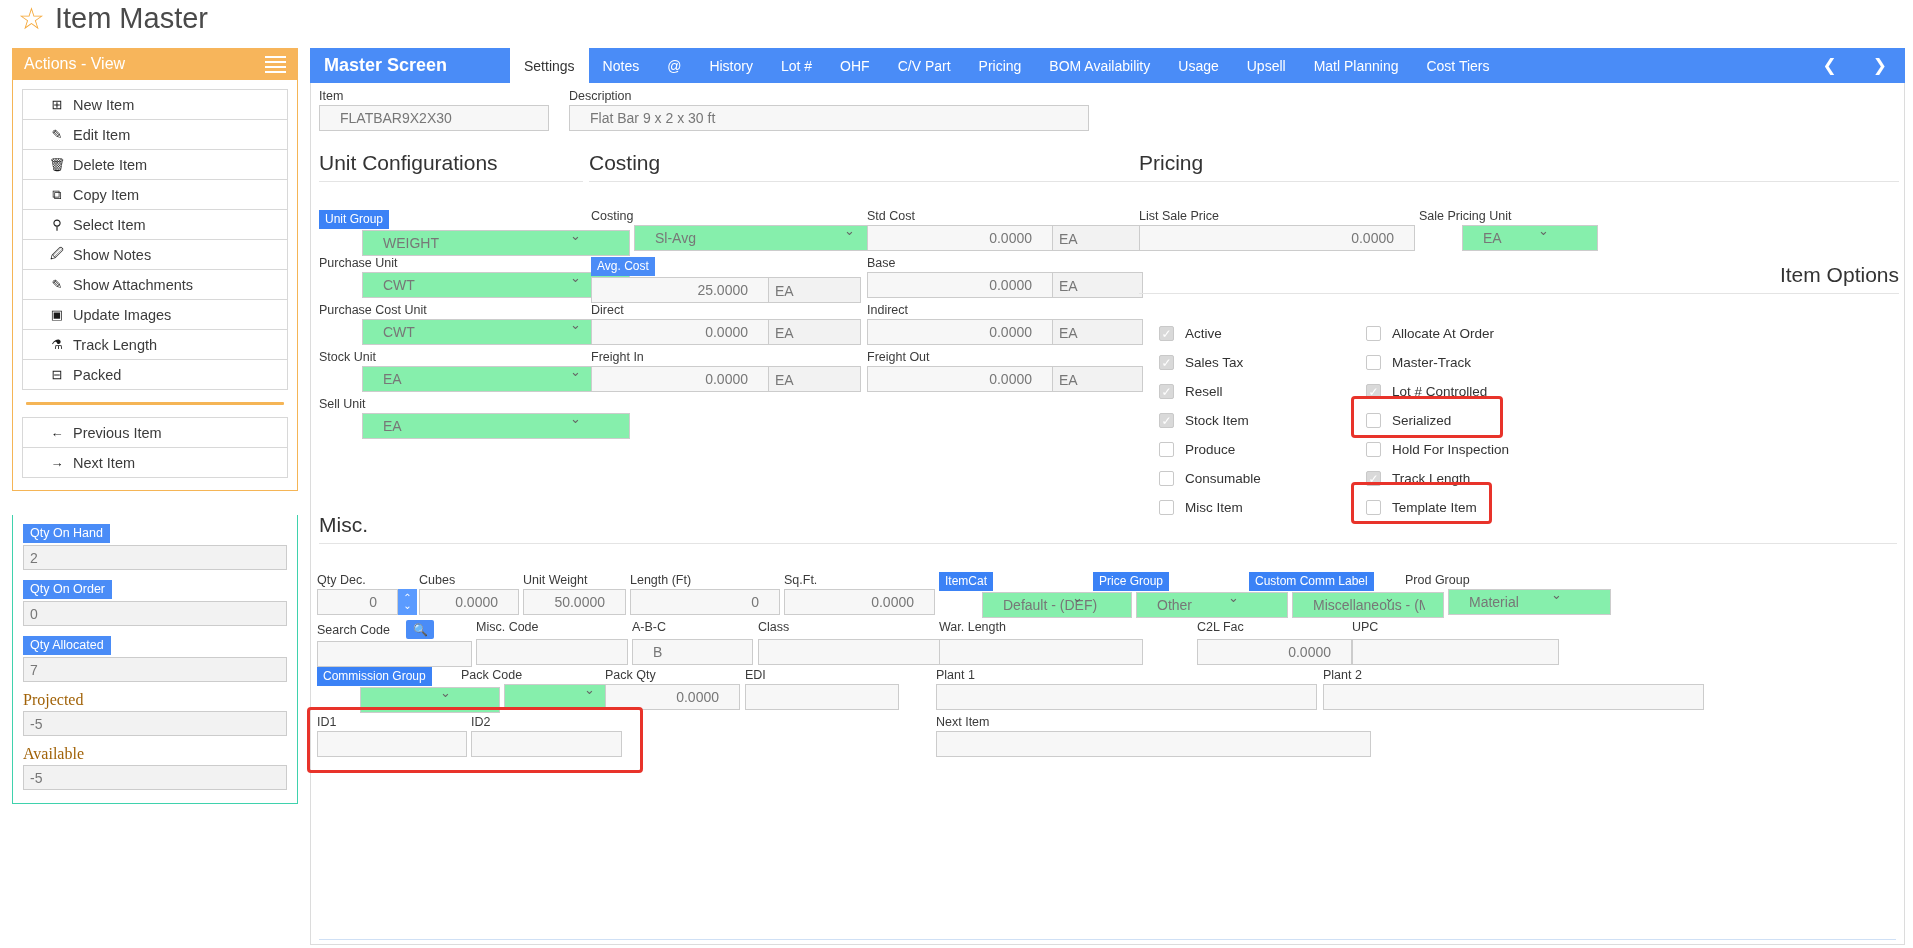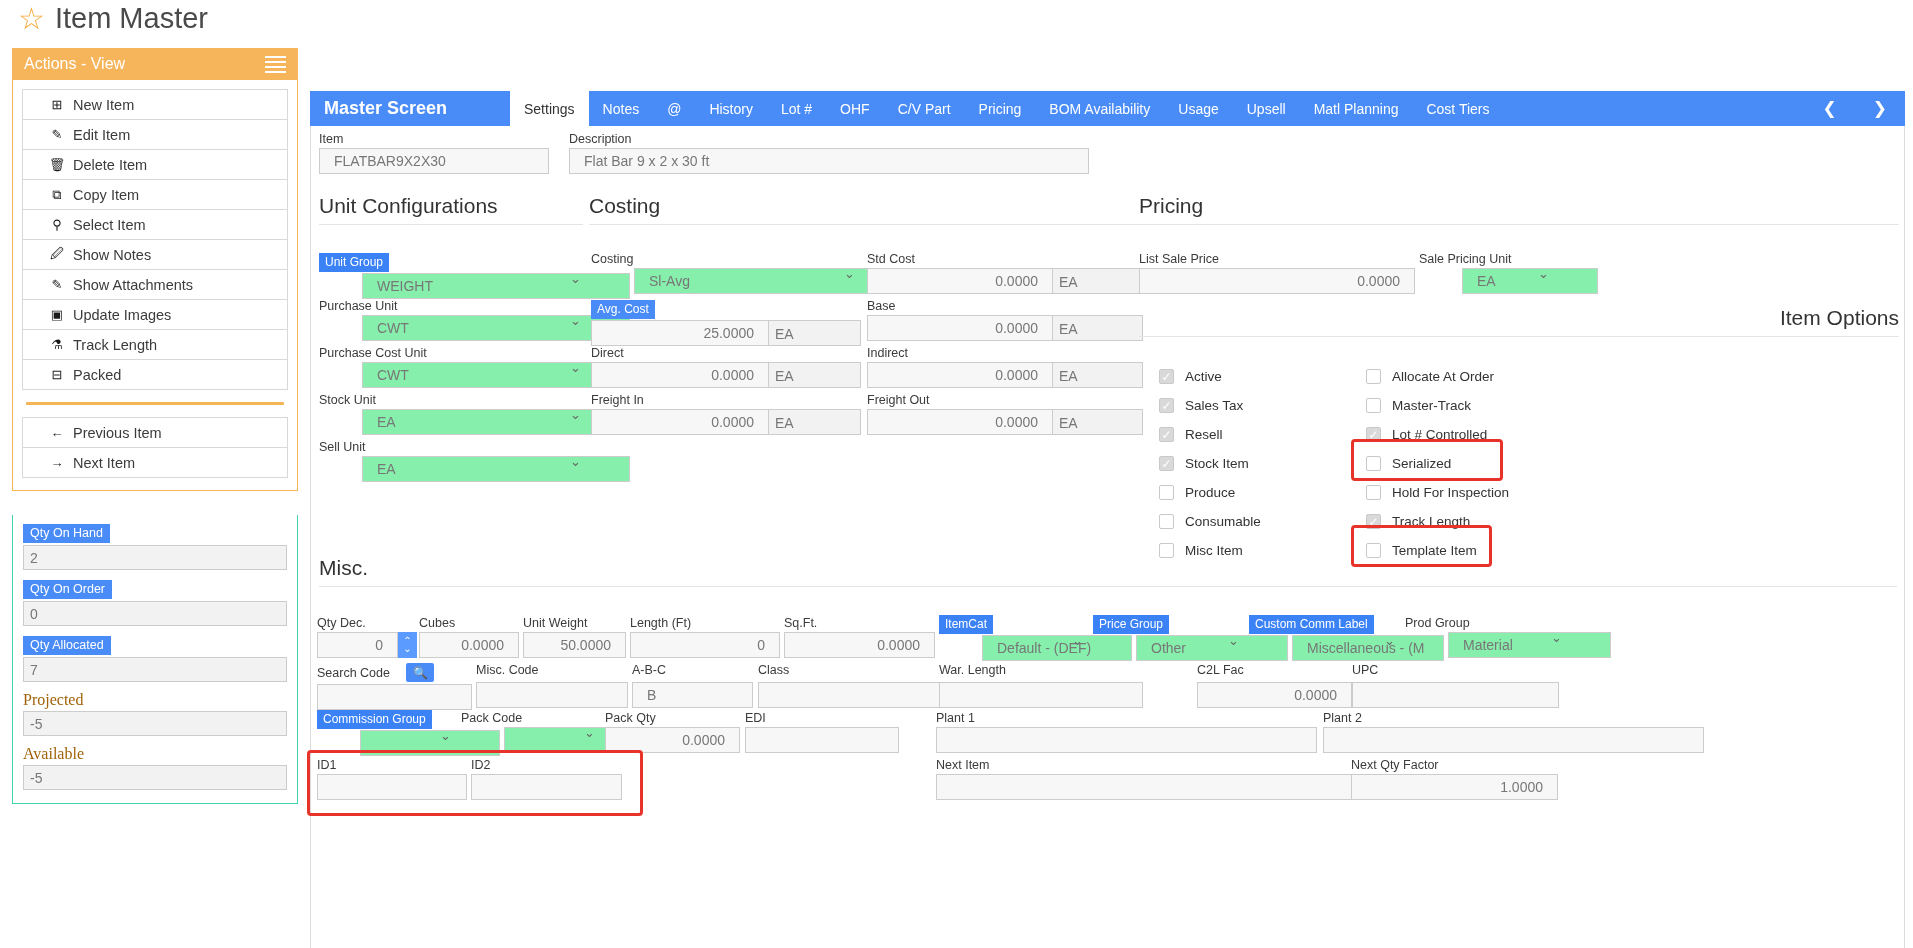--- a/index.html
+++ b/index.html
@@ -52,42 +52,42 @@
   .plain-label { display:block; font-size: 16px; color: #a16207; margin-bottom: 2px; font-family: Liberation Serif, serif; }
   .ref-input {
     width: 100%; height: 25px; border: 1px solid #ccc; background: #f2f2f2;
     font-size: 14px; color: #777; padding: 0 6px; margin-bottom: 9px;
     font-family: "Liberation Sans", sans-serif;
   }
 
   
   .main { position: absolute; left: 310px; top: 48px; width: 1595px; }
 
-  .tabs { display: flex; align-items: stretch; background: #4a8cf7; height: 35px; margin-top: 43px; }
+  .tabs { display: flex; align-items: stretch; background: #4a8cf7; height: 35px; }
   .tab-title {
     color: #fff; font-size: 18px; font-weight: bold;
     padding: 0 14px; display: flex; align-items: center; min-width: 200px;
   }
   .tab {
     color: #fff; font-size: 14px; padding: 0 14px;
     display: flex; align-items: center; cursor: pointer; white-space: nowrap;
   }
   .tab.active { background: #fff; color: #333; }
   .tab-arrow {
     color: #fff; font-size: 17px; padding: 0 18px;
     display: flex; align-items: center; cursor: pointer;
   }
   .tab-spacer { flex: 1; }
 
   .form-body { border: 1px solid #dcdcdc; border-top: none; padding: 6px 2px 0 2px; position: relative; height: 862px; }
 
   .lbl { font-size: 12.5px; color: #3b3b3b; display: block; margin-bottom: 2px; white-space: nowrap; }
   .fld {
     height: 26px; border: 1px solid #ccc; background: #f7f7f7;
-    font-size: 14px; color: #777; padding: 0 14px; width: 100%;
+    font-size: 14px; color: #777; padding: 0 20px; width: 100%;
     font-family: "Liberation Sans", sans-serif;
   }
   .fld.num { text-align: right; }
   .fld.sel {
     background: #86efac; appearance: none; -webkit-appearance: none;
     padding-right: 18px;
     margin-left: 43px;
   }
   .selwrap { position: relative; width: 100%; }
   .selwrap::after {
@@ -556,23 +556,19 @@
         <input class="fld" readonly="" value="" style="">
       </div>
       <div class="abs" style="left:160px; top:632px; width:151px;">
         <span class="lbl">ID2</span>
         <input class="fld" readonly="" value="" style="">
       </div>
       <div class="abs" style="left:625px; top:632px; width:435px;">
         <span class="lbl">Next Item</span>
         <input class="fld" readonly="" value="" style="">
       </div>
-      <div class="abs" style="left:1040px; top:632px; width:207px;">
-        <span class="lbl">Next Qty Factor</span>
-        <input class="fld num" readonly="" value="1.0000" style="">
-      </div>
 
       <div class="redbox" style="left:-4px; top:624px; width:336px; height:66px;"></div>
 
       <div class="bottom-rule"></div>
     </div>
   </div>
 </div>
 
 </body></html>

